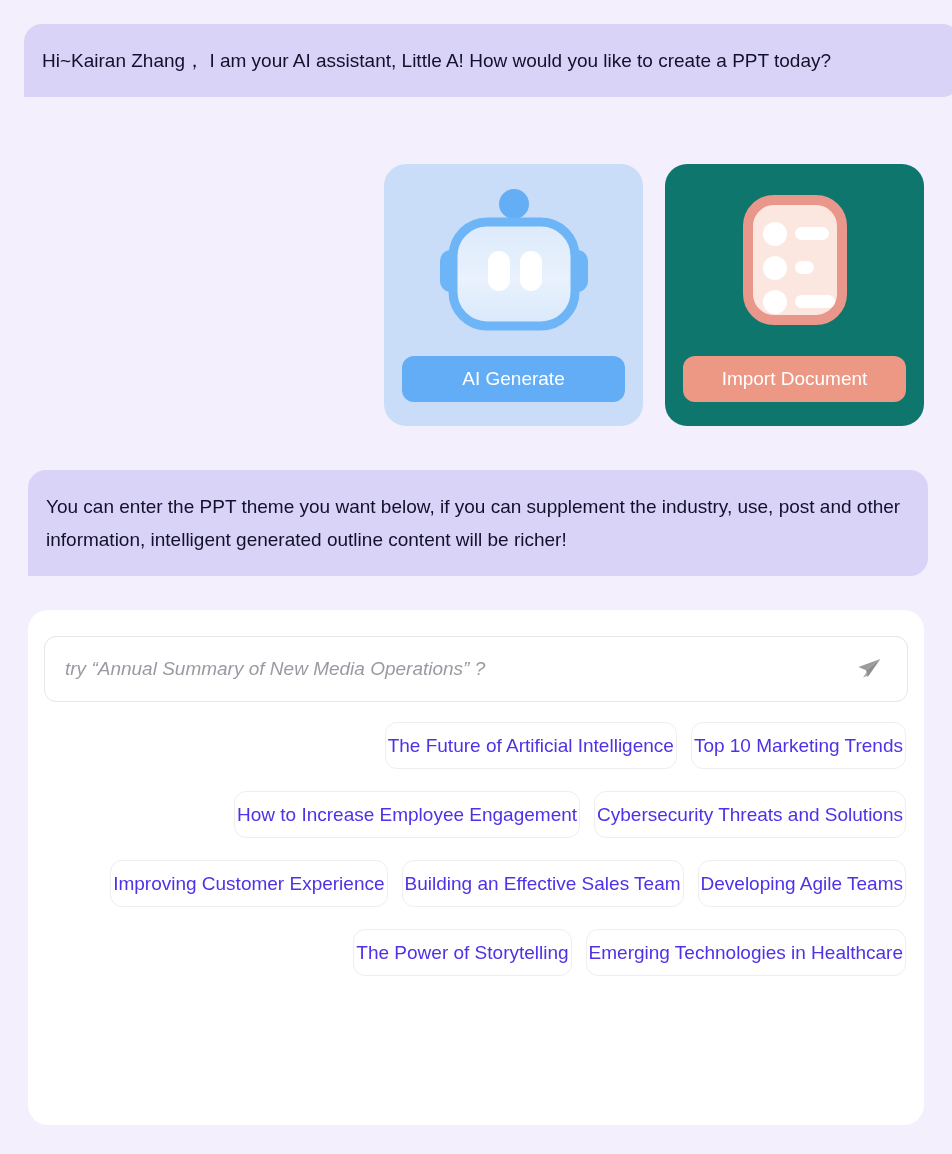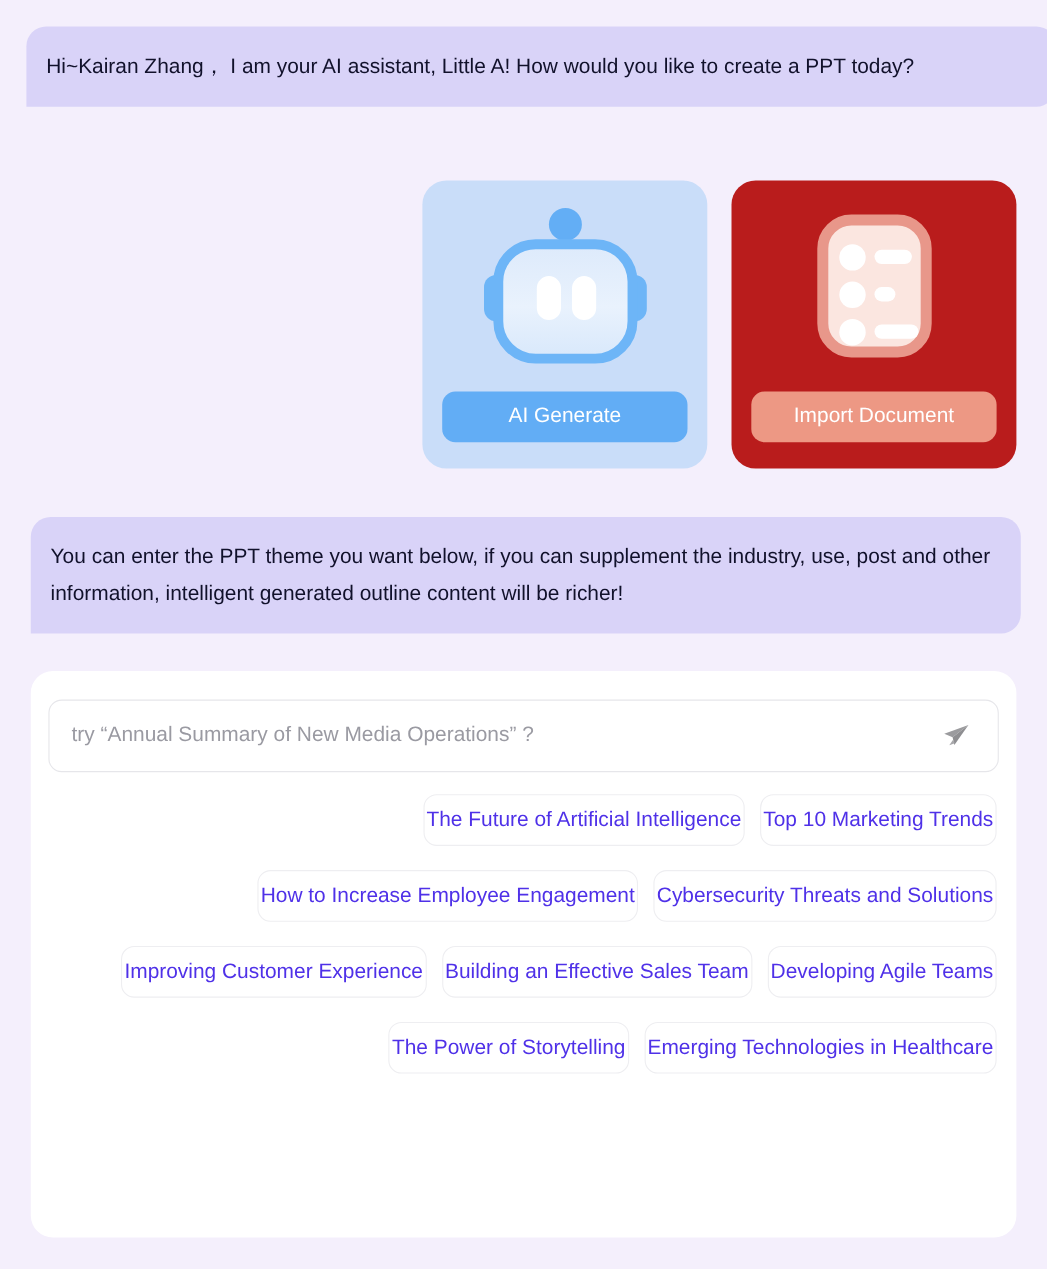--- a/index.html
+++ b/index.html
@@ -54,21 +54,21 @@
     height: 262px;
     border-radius: 22px;
     display: flex;
     flex-direction: column;
     align-items: center;
     justify-content: flex-start;
     padding-top: 18px;
     position: relative;
   }
   #card-ai-generate { background: #c9ddf9; }
-  #card-import-document { background: #b91c1c; }
+  #card-import-document { background: #0f766e; }
 
   .opt-icon {
     width: 176px;
     height: 160px;
     position: relative;
     margin-bottom: 4px;
   }
 
   .opt-btn {
     position: absolute;
@@ -114,20 +114,21 @@
     padding: 0 18px 0 20px;
   }
   #search-input {
     flex: 1;
     border: none;
     outline: none;
     background: transparent;
     font-size: 19px;
     font-family: "Liberation Sans", sans-serif;
     color: #3a3a42;
+    font-style: italic;
   }
   #search-input::placeholder { color: #9a9aa2; opacity: 1; }
 
   #send-button {
     width: 40px;
     height: 40px;
     border: none;
     background: transparent;
     cursor: pointer;
     display: flex;

